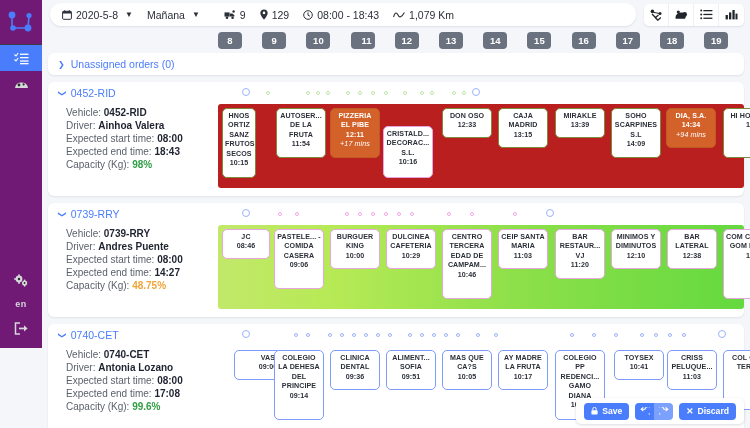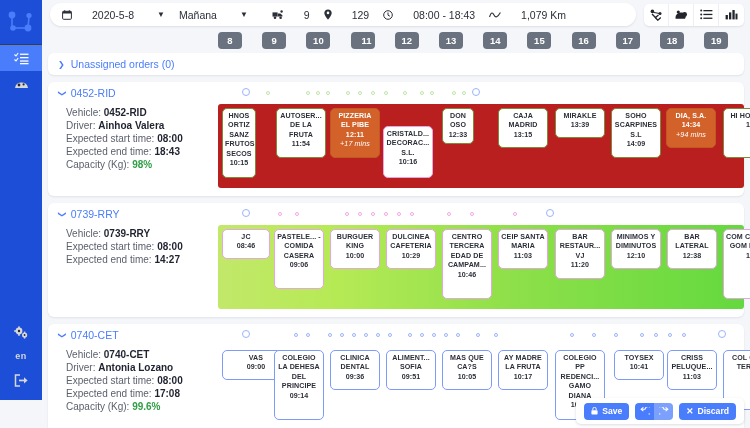--- a/index.html
+++ b/index.html
@@ -7,21 +7,21 @@
   body {
     font-family: "Liberation Sans", sans-serif;
     background: #f4f6fa;
     font-size: 11px;
     color: #333;
   }
   .app { display: flex; width: 750px; height: 428px; }
 
   
   .rail {
-    width: 42px; height: 400px; background: #1d4ed8;
+    width: 42px; height: 348px; background: #701a75;
     display: flex; flex-direction: column; align-items: center;
     flex: 0 0 42px;
   }
   .rail-logo {
     width: 42px; height: 44px; display: flex; align-items: center; justify-content: center;
   }
   .rail-sep { width: 42px; height: 1px; background: #3c3c40; }
   .rail-item {
     width: 42px; height: 26px; display: flex; align-items: center; justify-content: center;
     color: #d7d8da;
@@ -40,21 +40,21 @@
   .topbar {
     height: 29px; display: flex; align-items: center; padding: 0 6px 0 8px;
     background: #f4f6fa;
   }
   .topbar-pill {
     background: #ffffff; border-radius: 14px; height: 23px;
     display: flex; align-items: center; padding: 0 12px; gap: 0;
     box-shadow: 0 1px 2px rgba(20,30,60,.10);
     flex: 1 1 auto; min-width: 0;
   }
-  .tb-group { display: flex; align-items: center; gap: 20px; color: #2b2f38; font-size: 10.5px; white-space: nowrap; }
+  .tb-group { display: flex; align-items: center; gap: 4px; color: #2b2f38; font-size: 10.5px; white-space: nowrap; }
   .tb-group + .tb-group { margin-left: 14px; }
   .tb-group.date { margin-left: 0; }
   .tb-caret { font-size: 8px; color: #2b2f38; margin-left: 3px; }
   .topbar-tools {
     display: flex; align-items: center; margin-left: 8px;
     background: #fff; border-radius: 5px; box-shadow: 0 1px 2px rgba(20,30,60,.10);
     overflow: hidden; height: 22px; flex: 0 0 auto;
   }
   .tool-btn {
     width: 25px; height: 22px; display: flex; align-items: center; justify-content: center;
@@ -389,21 +389,21 @@
                   </div>
                   <div class="stop b-orange" style="left: 112px; width: 50px; top: 4px; min-height: 50px;">
                     <div>PIZZERIA EL PIBE</div>
                     <div class="tm">12:11</div>
                     <div class="late">+17 mins</div>
                   </div>
                   <div class="stop b-pink" style="left: 165px; width: 50px; top: 22px; min-height: 52px;">
                     <div>CRISTALD... DECORAC... S.L.</div>
                     <div class="tm">10:16</div>
                   </div>
-                  <div class="stop b-olive" style="left: 224px; width: 32px; top: 4px; min-height: 30px;">
+                  <div class="stop b-olive" style="left: 224px; width: 50px; top: 4px; min-height: 30px;">
                     <div>DON OSO</div>
                     <div class="tm">12:33</div>
                   </div>
                   <div class="stop b-olive" style="left: 280px; width: 50px; top: 4px; min-height: 40px;">
                     <div>CAJA MADRID</div>
                     <div class="tm">13:15</div>
                   </div>
                   <div class="stop b-olive" style="left: 337px; width: 50px; top: 4px; min-height: 30px;">
                     <div>MIRAKLE</div>
                     <div class="tm">13:39</div>
@@ -441,22 +441,24 @@
                 <span class="dot" style="left: 170px; color: rgb(243, 168, 228);"></span>
                 <span class="dot" style="left: 207px; color: rgb(243, 168, 228);"></span>
                 <span class="dot" style="left: 230px; color: rgb(243, 168, 228);"></span>
                 <span class="dot" style="left: 273px; color: rgb(243, 168, 228);"></span>
                 <span class="dot big" style="left: 306px; color: rgb(155, 180, 251);"></span>
               </div>
             </div>
             <div class="route-body">
               <div class="route-info">
                 <div><span>Vehicle:</span> <b>0739-RRY</b></div>
+                <div><span>Driver:</span> <b>Andres Puente</b></div>
                 <div><span>Expected start time:</span> <b>08:00</b></div>
                 <div><span>Expected end time:</span> <b>14:27</b></div>
+                <div><span>Capacity (Kg):</span> <b class="cap-amber">48.75%</b></div>
               </div>
               <div class="track-wrap">
                 <div class="track green">
                   <div class="stop b-pink" style="left: 4px; width: 48px; top: 4px; min-height: 30px;">
                     <div>JC</div>
                     <div class="tm">08:46</div>
                   </div>
                   <div class="stop b-pink" style="left: 56px; width: 50px; top: 4px; min-height: 60px;">
                     <div>PASTELE... -COMIDA CASERA</div>
                     <div class="tm">09:06</div>
@@ -531,21 +533,21 @@
             <div class="route-body">
               <div class="route-info">
                 <div><span>Vehicle:</span> <b>0740-CET</b></div>
                 <div><span>Driver:</span> <b>Antonia Lozano</b></div>
                 <div><span>Expected start time:</span> <b>08:00</b></div>
                 <div><span>Expected end time:</span> <b>17:08</b></div>
                 <div><span>Capacity (Kg):</span> <b class="cap-green">99.6%</b></div>
               </div>
               <div class="track-wrap">
                 <div class="track plain">
-                  <div class="stop b-blue" style="left: 4px; width: 68px; top: 4px; min-height: 30px;">
+                  <div class="stop b-blue" style="left: 16px; width: 68px; top: 4px; min-height: 30px;">
                     <div>VAS</div>
                     <div class="tm">09:00</div>
                   </div>
                   <div class="stop b-blue" style="left: 56px; width: 50px; top: 4px; min-height: 70px;">
                     <div>COLEGIO LA DEHESA DEL PRINCIPE</div>
                     <div class="tm">09:14</div>
                   </div>
                   <div class="stop b-blue" style="left: 112px; width: 50px; top: 4px; min-height: 40px;">
                     <div>CLINICA DENTAL</div>
                     <div class="tm">09:36</div>

